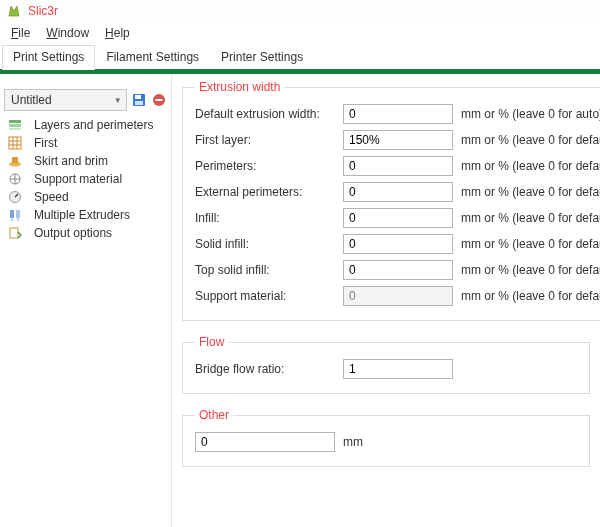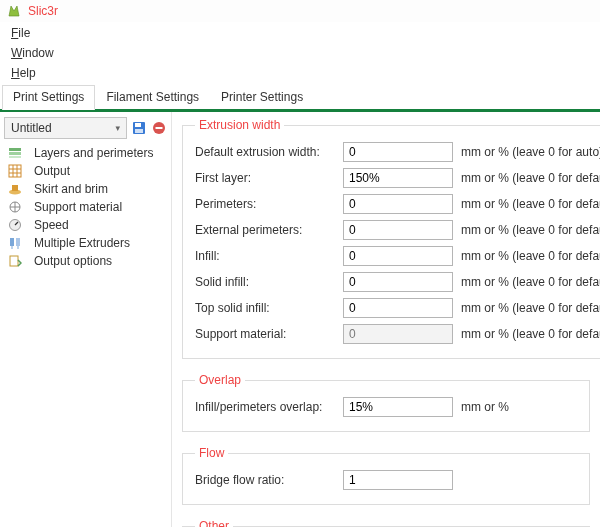--- a/index.html
+++ b/index.html
@@ -22,30 +22,29 @@
   }
   .titlebar .app-icon {
     width: 16px; height: 16px;
     display: inline-block;
   }
   .titlebar .title { color: #ef4444; font-size: 12px; }
   .menubar {
     display: flex;
     gap: 2px;
     padding: 2px 4px;
-    flex-direction: column;
   }
   .menubar .mi {
     padding: 2px 7px;
     cursor: default;
   }
   .menubar .mi .ul { text-decoration: underline; }
   .tabbar {
     display: flex;
-    border-bottom: 3px solid #15803d;
+    border-bottom: 5px solid #15803d;
     padding-left: 2px;
     background: #fff;
   }
   .tab {
     padding: 4px 10px 5px;
     font-size: 12px;
     cursor: default;
     border: 1px solid transparent;
     border-bottom: none;
     position: relative;
@@ -63,20 +62,21 @@
   .sidebar {
     width: 172px;
     border-right: 1px solid #e5e5e5;
     padding: 5px 4px;
   }
   .profile-row {
     display: flex;
     gap: 4px;
     align-items: center;
     margin-bottom: 5px;
+    margin-top: 10px;
   }
   .profile-select {
     flex: 1;
     height: 22px;
     border: 1px solid #c5c5c5;
     background: #f3f3f3;
     display: flex;
     align-items: center;
     justify-content: space-between;
     padding: 0 6px;
@@ -199,21 +199,21 @@
           </span>
         <span>Layers and perimeters</span>
       </li>
       <li>
         <span class="ticon">
             <svg viewBox="0 0 14 14" width="14" height="14">
               <rect x="1" y="1" width="12" height="12" fill="none" stroke="#d08b2f"></rect>
               <path d="M1 5h12M1 9h12M5 1v12M9 1v12" stroke="#d08b2f"></path>
             </svg>
           </span>
-        <span>Output</span>
+        <span>First</span>
       </li>
       <li>
         <span class="ticon">
             <svg viewBox="0 0 14 14" width="14" height="14">
               <ellipse cx="7" cy="10" rx="6" ry="2.5" fill="#e6b85c"></ellipse>
               <rect x="4" y="3" width="6" height="6" fill="#d99a33"></rect>
             </svg>
           </span>
         <span>Skirt and brim</span>
       </li>
@@ -297,28 +297,20 @@
         <input type="text" value="0" style="">
         <span class="unit">mm or % (leave 0 for default)</span>
       </div>
       <div class="row">
         <label>Support material:</label>
         <input type="text" disabled="" value="0" style="">
         <span class="unit">mm or % (leave 0 for default)</span>
       </div>
     </fieldset>
 
-    <fieldset>
-      <legend>Overlap</legend>
-      <div class="row">
-        <label>Infill/perimeters overlap:</label>
-        <input type="text" value="15%" style="">
-        <span class="unit">mm or %</span>
-      </div>
-    </fieldset>
 
     <fieldset>
       <legend>Flow</legend>
       <div class="row">
         <label>Bridge flow ratio:</label>
         <input type="text" value="1" style="">
         <span></span>
       </div>
     </fieldset>
 

